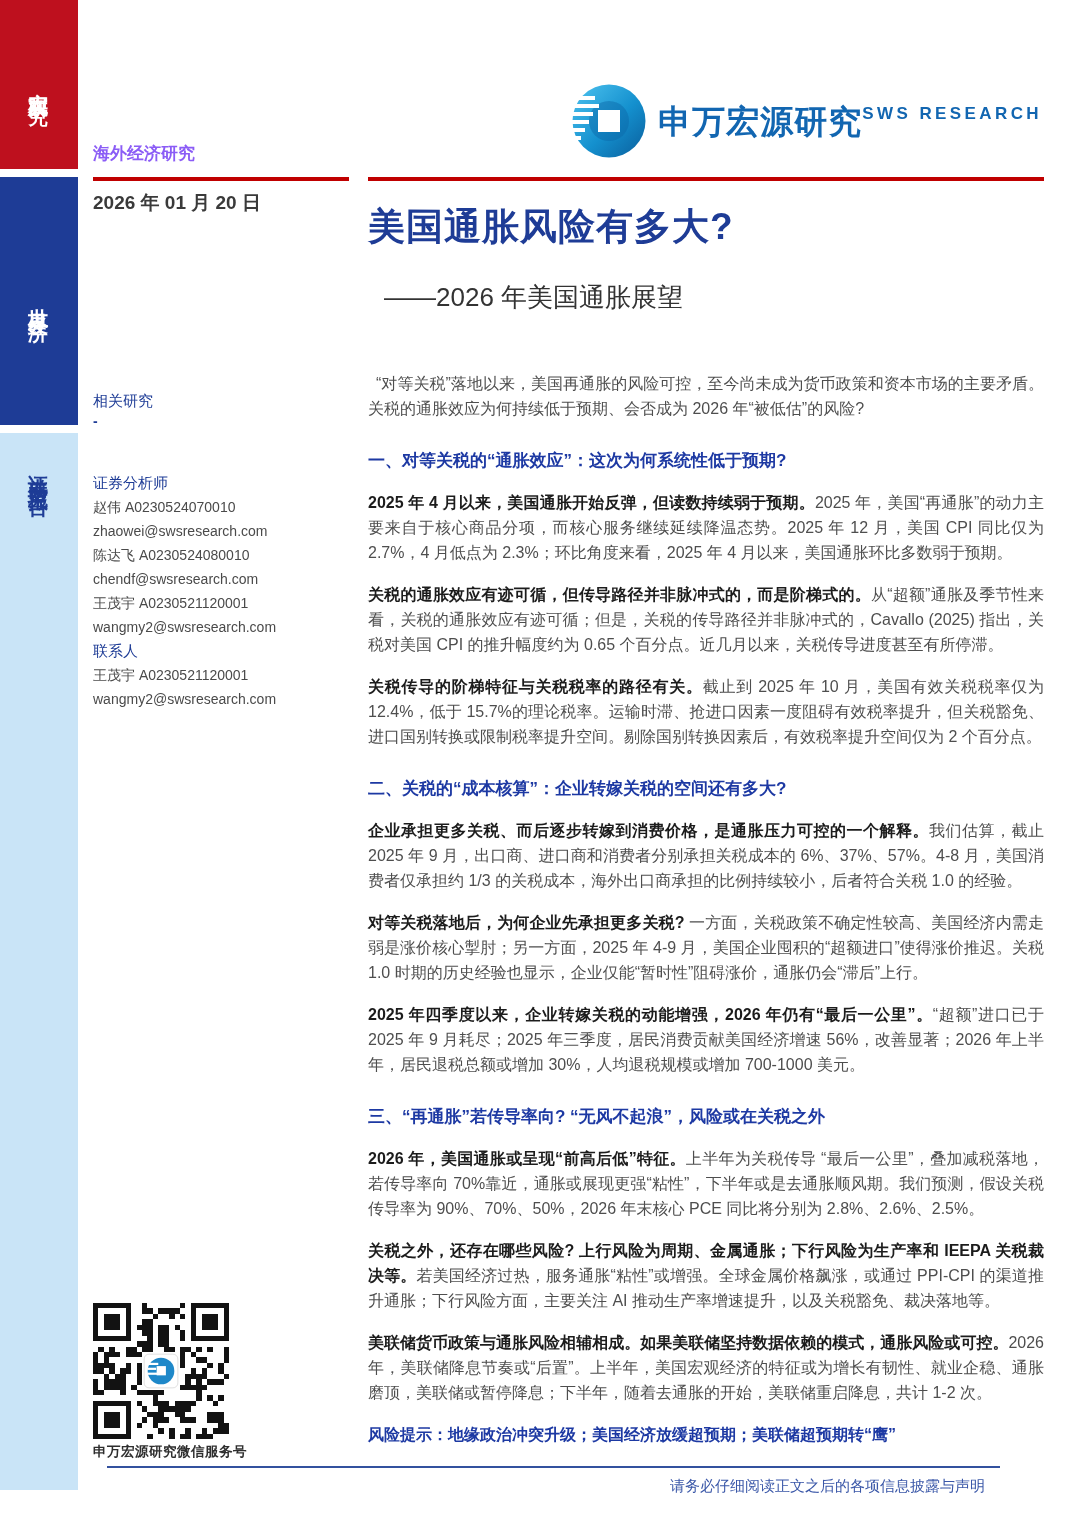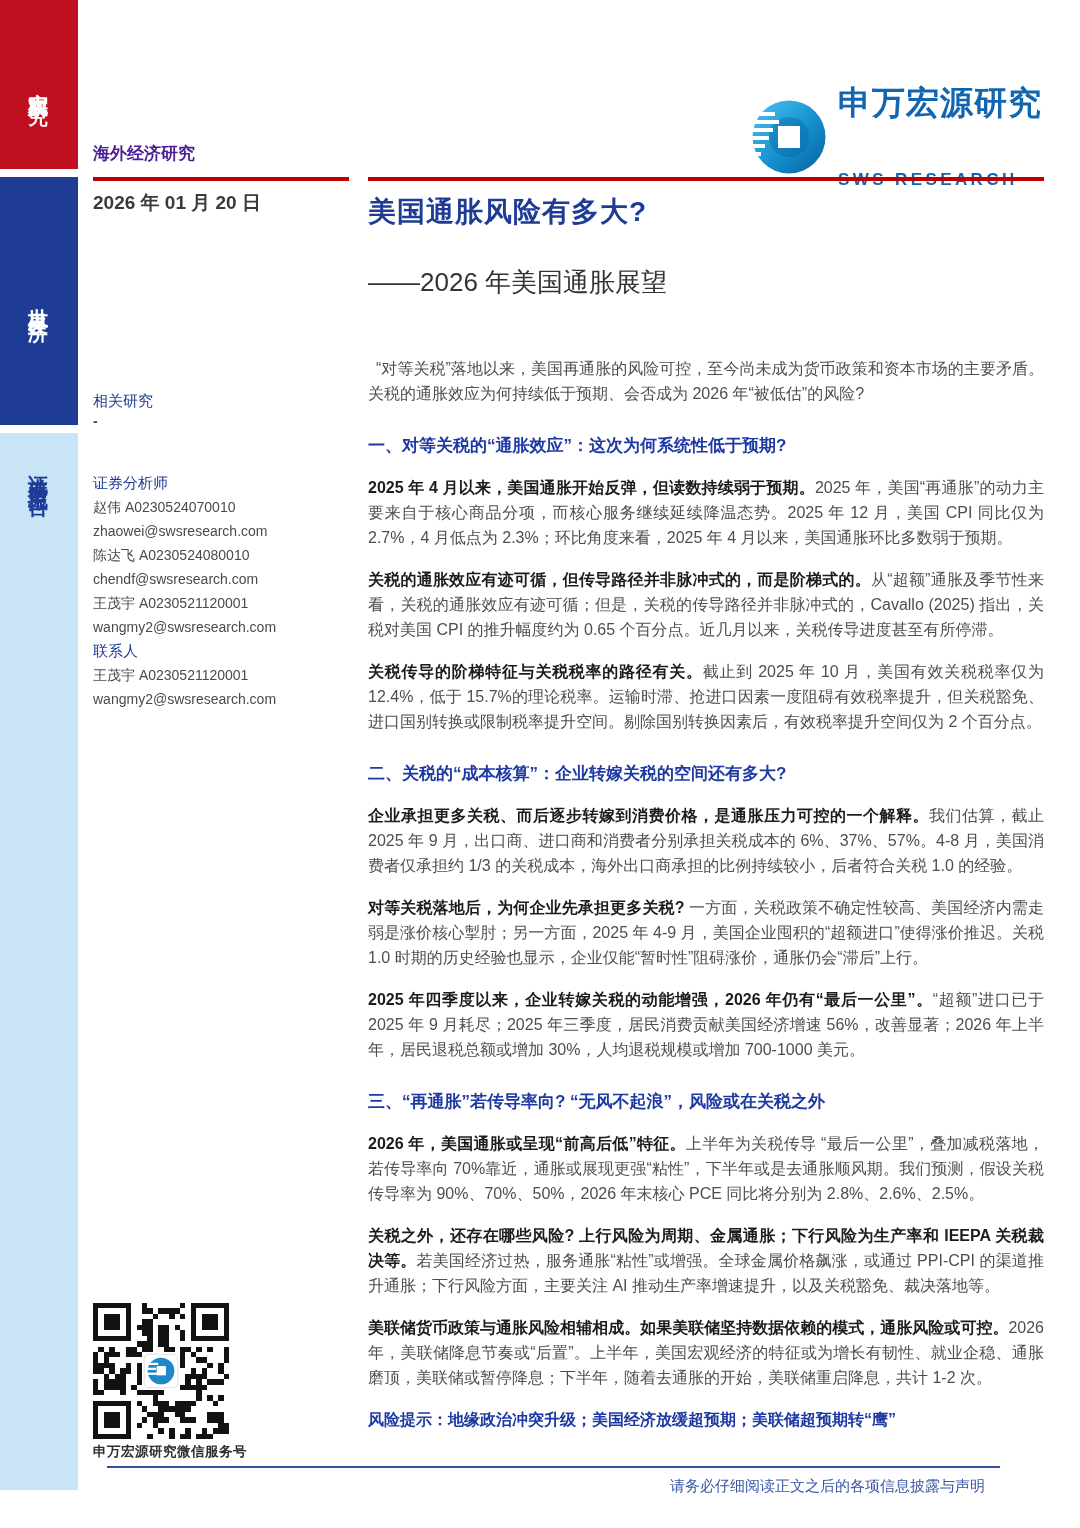--- a/index.html
+++ b/index.html
@@ -13,42 +13,42 @@
 
   
   .side-red  { position:absolute; left:0; top:0;     width:78px; height:169px;  background:#BE101E; display:flex; align-items:center; justify-content:center; }
   .side-blue { position:absolute; left:0; top:177px; width:78px; height:248px;  background:#1E3C96; display:flex; align-items:center; justify-content:center; }
   .side-light{ position:absolute; left:0; top:433px; width:78px; height:1057px; background:#C9E4F7; display:flex; justify-content:center; align-items:flex-start; padding-top:26px; }
   .vtext { writing-mode:vertical-rl; font-weight:700; font-size:20px; letter-spacing:4px; color:#fff; }
   .side-light .vtext { color:#1E3C96; }
 
   
   .leftcol { position:absolute; left:93px; top:0; width:256px; height:1528px; }
-  .category { position:absolute; top:142px; left:0; font-size:17px; font-weight:700; color:#4c1d95; }
+  .category { position:absolute; top:142px; left:0; font-size:17px; font-weight:700; color:#8b5cf6; }
   .rule-red { position:absolute; top:177px; left:0; width:100%; height:4px; background:#C00000; }
   .date { position:absolute; top:190px; left:0; font-size:19px; font-weight:700; color:#3A3A3A; }
   .blue-label { font-size:15px; font-weight:400; color:#1E3C96; }
   .related { position:absolute; top:392px; left:0; }
   .related .dash { font-size:14px; font-weight:700; color:#1E3C96; line-height:20px; }
   .people { position:absolute; top:471px; left:0; font-size:14px; color:#4A4A4A; line-height:24px; }
   .people .blue-label { line-height:24px; }
   .qr-wrap { position:absolute; top:1303px; left:0; width:138px; text-align:center; }
   .qr-wrap svg { display:block; width:136px; height:136px; }
   .qr-caption { margin-top:4px; font-size:13.5px; font-weight:600; color:#2E2E2E; letter-spacing:0.5px; white-space:nowrap;text-align:right; }
 
   
   .main { position:absolute; left:368px; top:0; width:676px; height:1528px; }
   .brand { position:absolute; top:84px; right:2px; display:flex; align-items:center; gap:12px; }
-  .brand-txt { display:flex; flex-direction:column; justify-content:space-between;gap:48px; }
+  .brand-txt { display:flex; justify-content:space-between; }
   .brand-cn { font-size:33px; font-weight:700; color:#1266B1; letter-spacing:1px; line-height:37px; white-space:nowrap; }
   .brand-en { font-size:17px; font-weight:700; color:#1266B1; letter-spacing:3.4px; line-height:21px; white-space:nowrap; }
   .main .rule-red { top:177px; }
   .content { position:absolute; top:181px; left:0; width:676px; }
-  .title { margin-top:7px; font-size:28px; line-height:48px; font-weight:700; color:#1E3C96; letter-spacing:1px; }
-  .subtitle { margin-top:30px; font-size:26px; line-height:32px; font-weight:400; color:#333333; }
+  .title { margin-top:22px; font-size:37px; line-height:48px; font-weight:700; color:#1E3C96; letter-spacing:1px; }
+  .subtitle { margin-top:30px; font-size:26px; line-height:32px; font-weight:400; color:#333333;margin-left:16px; }
   .intro { margin-top:58px; text-indent:8px; }
   .intro, p.body { font-size:16px; line-height:25px; color:#4E4E4E; text-align:justify; }
   p.body { margin-top:17px; }
   p.body strong { color:#1C1C1C; font-weight:700; }
   h2.sec { margin-top:28px; font-size:17px; line-height:24px; font-weight:700; color:#1D39A3; }
   .risk { margin-top:17px; font-size:16px; line-height:25px; font-weight:700; color:#1D39A3; }
 
   
   .footer-line { position:absolute; left:107px; top:1466px; width:893px; height:2px; background:#33519E; }
   .footer-text { position:absolute; top:1477px; right:95px; font-size:15px; color:#3A57A8; }

